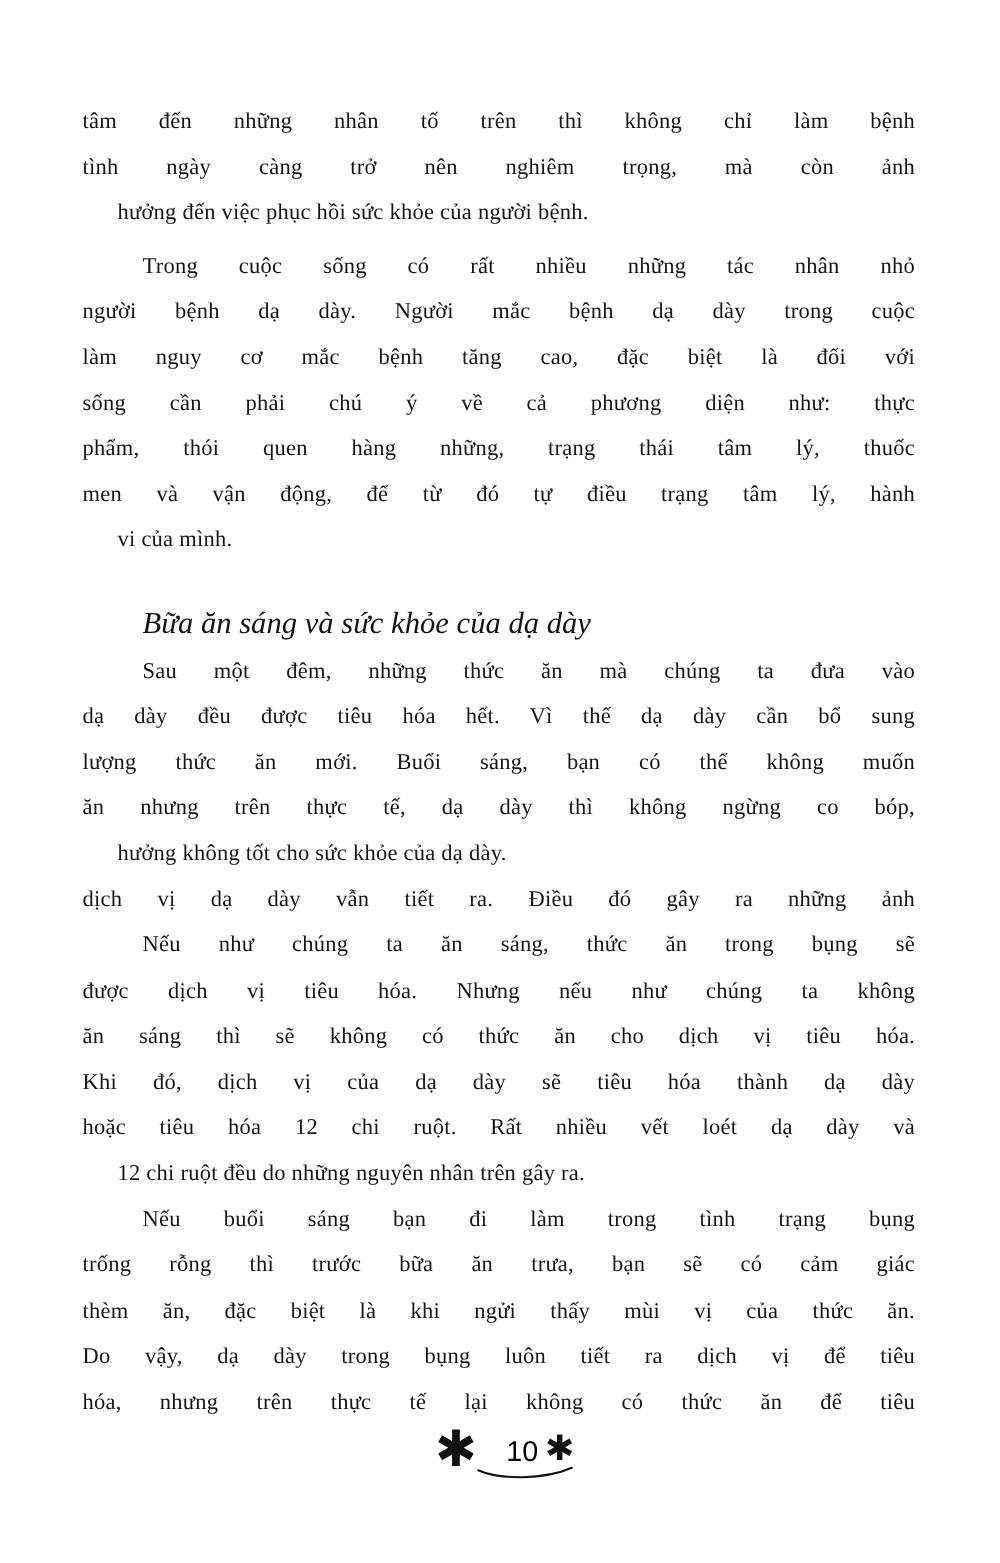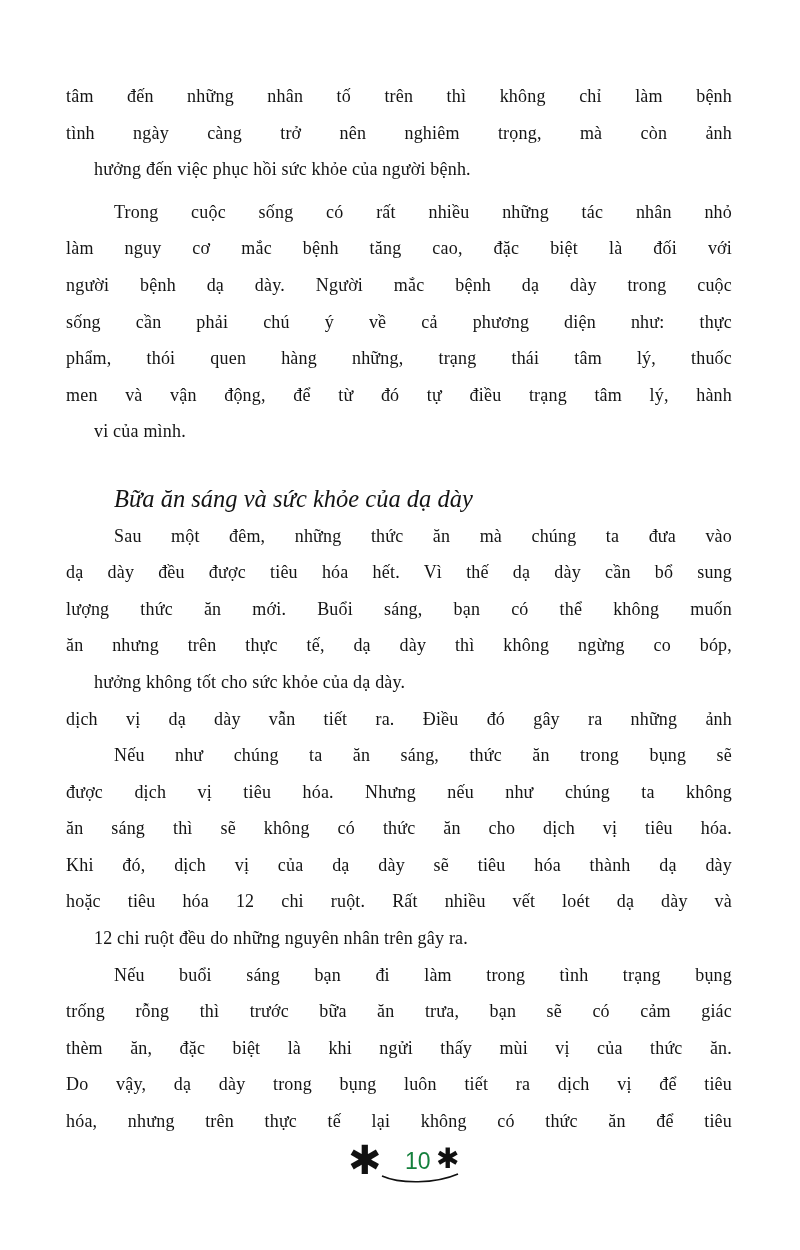--- a/index.html
+++ b/index.html
@@ -67,21 +67,21 @@
       font-weight: bold;
       color: #111;
       font-family: "DejaVu Sans", sans-serif;
       line-height: 40px;
     }
     .footer .page-num {
       position: absolute;
       left: 65px;
       top: 8px;
       font-size: 23px;
-      color: #15803d;
+      color: #000000;
       font-family: "Liberation Sans", sans-serif;
       line-height: 26px;
     }
     .footer .star-right {
       position: absolute;
       left: 96px;
       top: 4px;
       font-size: 28px;
       font-weight: bold;
       color: #111;
@@ -103,22 +103,22 @@
 
   <div>
     <span class="line">tâm đến những nhân tố trên thì không chỉ làm bệnh</span>
     <span class="line">tình ngày càng trở nên nghiêm trọng, mà còn ảnh</span>
     <span class="line last">hưởng đến việc phục hồi sức khỏe của người bệnh.</span>
   </div>
   <div class="gap"></div>
 
   <div>
     <span class="line indent">Trong cuộc sống có rất nhiều những tác nhân nhỏ</span>
+    <span class="line">người bệnh dạ dày. Người mắc bệnh dạ dày trong cuộc</span>
     <span class="line">làm nguy cơ mắc bệnh tăng cao, đặc biệt là đối với</span>
-    <span class="line">người bệnh dạ dày. Người mắc bệnh dạ dày trong cuộc</span>
     <span class="line">sống cần phải chú ý về cả phương diện như: thực</span>
     <span class="line">phẩm, thói quen hàng những, trạng thái tâm lý, thuốc</span>
     <span class="line">men và vận động, để từ đó tự điều trạng tâm lý, hành</span>
     <span class="line last">vi của mình.</span>
   </div>
   <div class="gap"></div>
 
   <span class="heading">Bữa ăn sáng và sức khỏe của dạ dày</span>
 
   <div>

